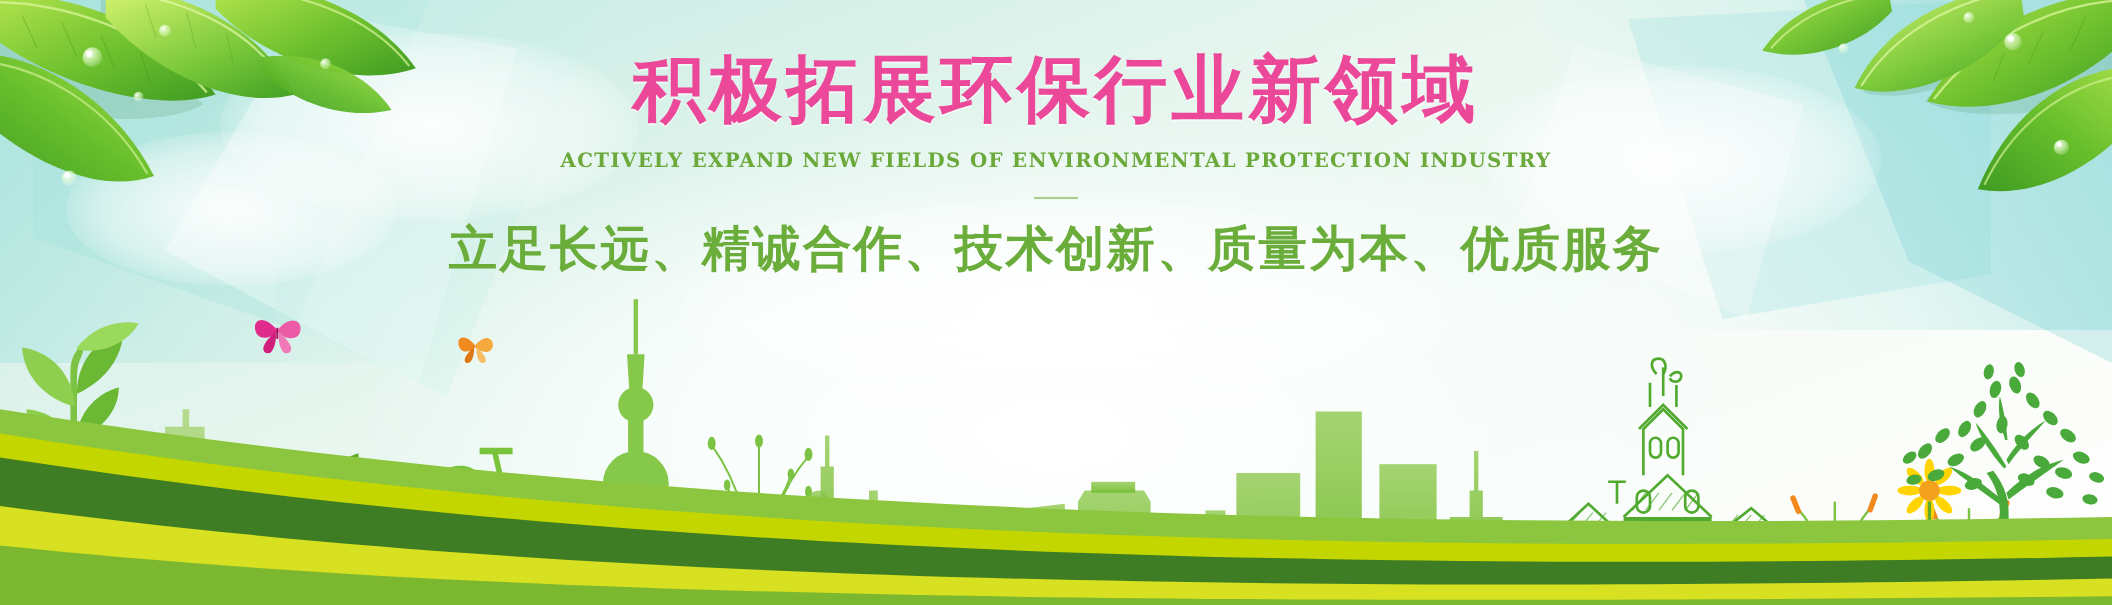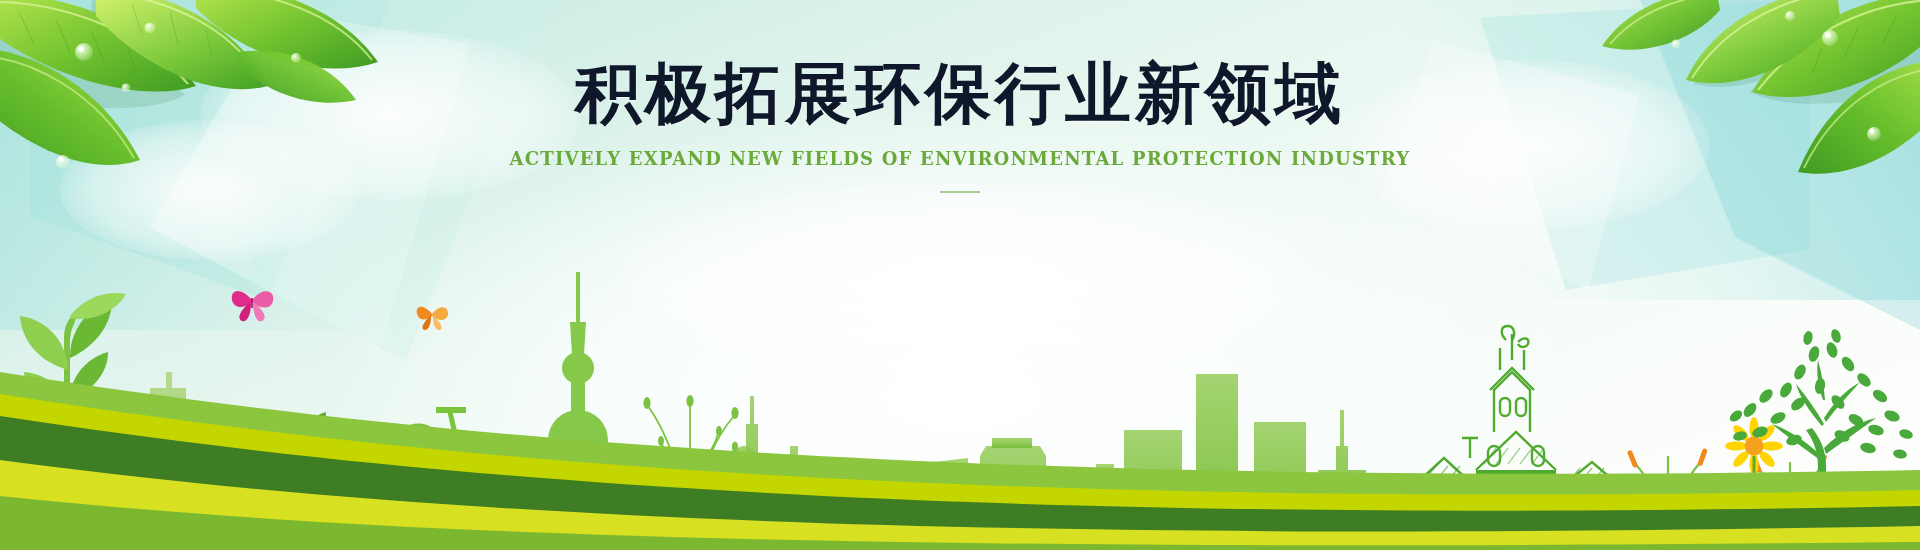--- a/index.html
+++ b/index.html
@@ -48,24 +48,24 @@
   .leaves.left{left:0;}
   .leaves.right{right:0;}
 
   
   .text-block{
     position:absolute;left:0;right:0;top:0;
     text-align:center;
     z-index:20;
   }
   .title{
-    margin:0;padding-top:60px;
+    margin:0;padding-top:48px;
     font-family:"DejaVu Serif","Liberation Serif",serif;
     font-size:66px;font-weight:700;letter-spacing:4px;
-    color:#0f172a;
+    color:#ec4899;
     line-height:1;
     text-shadow:0 1px 0 rgba(255,255,255,.6);
   }
   .subtitle{
     margin:4px;padding-top:18px;
     font-family:"DejaVu Serif","Liberation Serif",serif;
     font-size:18px;font-weight:700;letter-spacing:1.2px;
     color:#6aa93a;
   }
   .divider{
@@ -545,15 +545,16 @@
     <path d="M0,74 C420,140 960,190 1920,170 L1920,230 L0,230 Z" fill="#c3d600"></path>
     <path d="M0,96 C420,160 960,206 1920,186 L1920,230 L0,230 Z" fill="#3e7d23"></path>
     <path d="M0,140 C420,196 960,224 1920,206 L1920,230 L0,230 Z" fill="#d7e021"></path>
     <path d="M0,176 C420,220 960,232 1920,222 L1920,230 L0,230 Z" fill="#7cb82f"></path>
   </svg>
 
   <div class="text-block">
     <h1 class="title">积极拓展环保行业新领域</h1>
     <p class="subtitle">ACTIVELY EXPAND NEW FIELDS OF ENVIRONMENTAL PROTECTION INDUSTRY</p>
     <hr class="divider">
+    <p class="slogan">立足长远、精诚合作、技术创新、质量为本、优质服务</p>
   </div>
 
 </div>
 
 </body></html>

